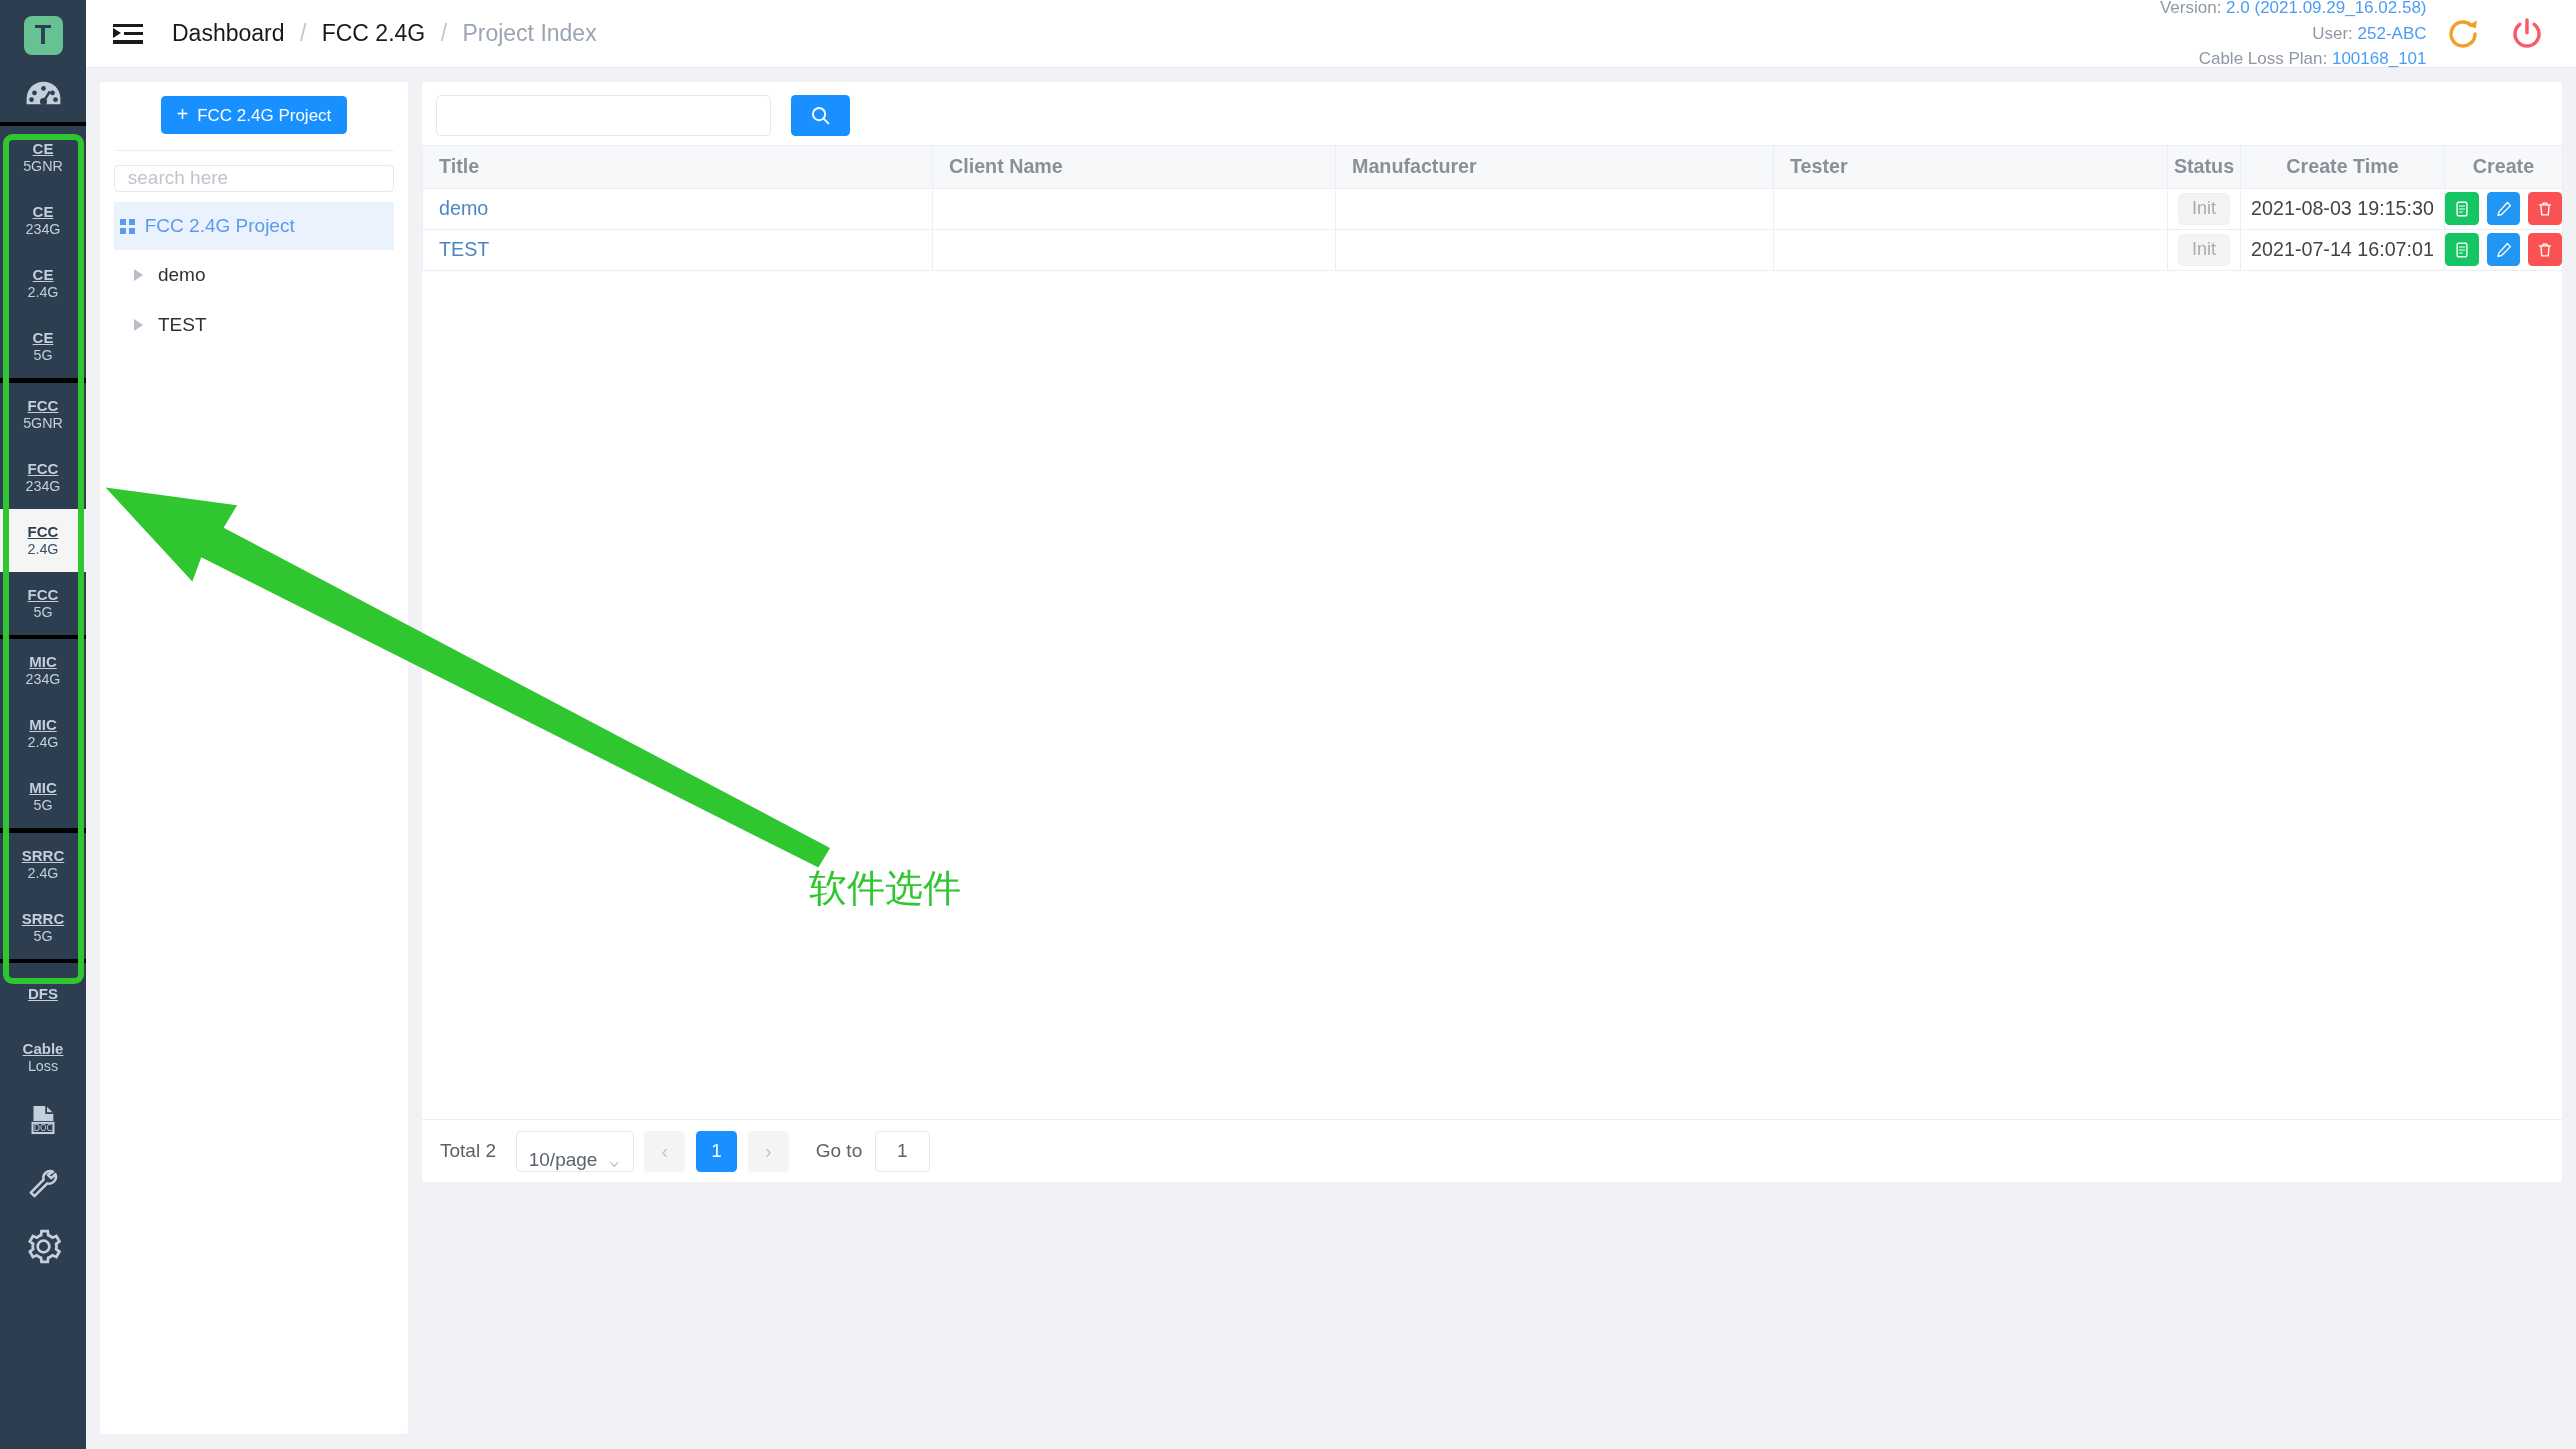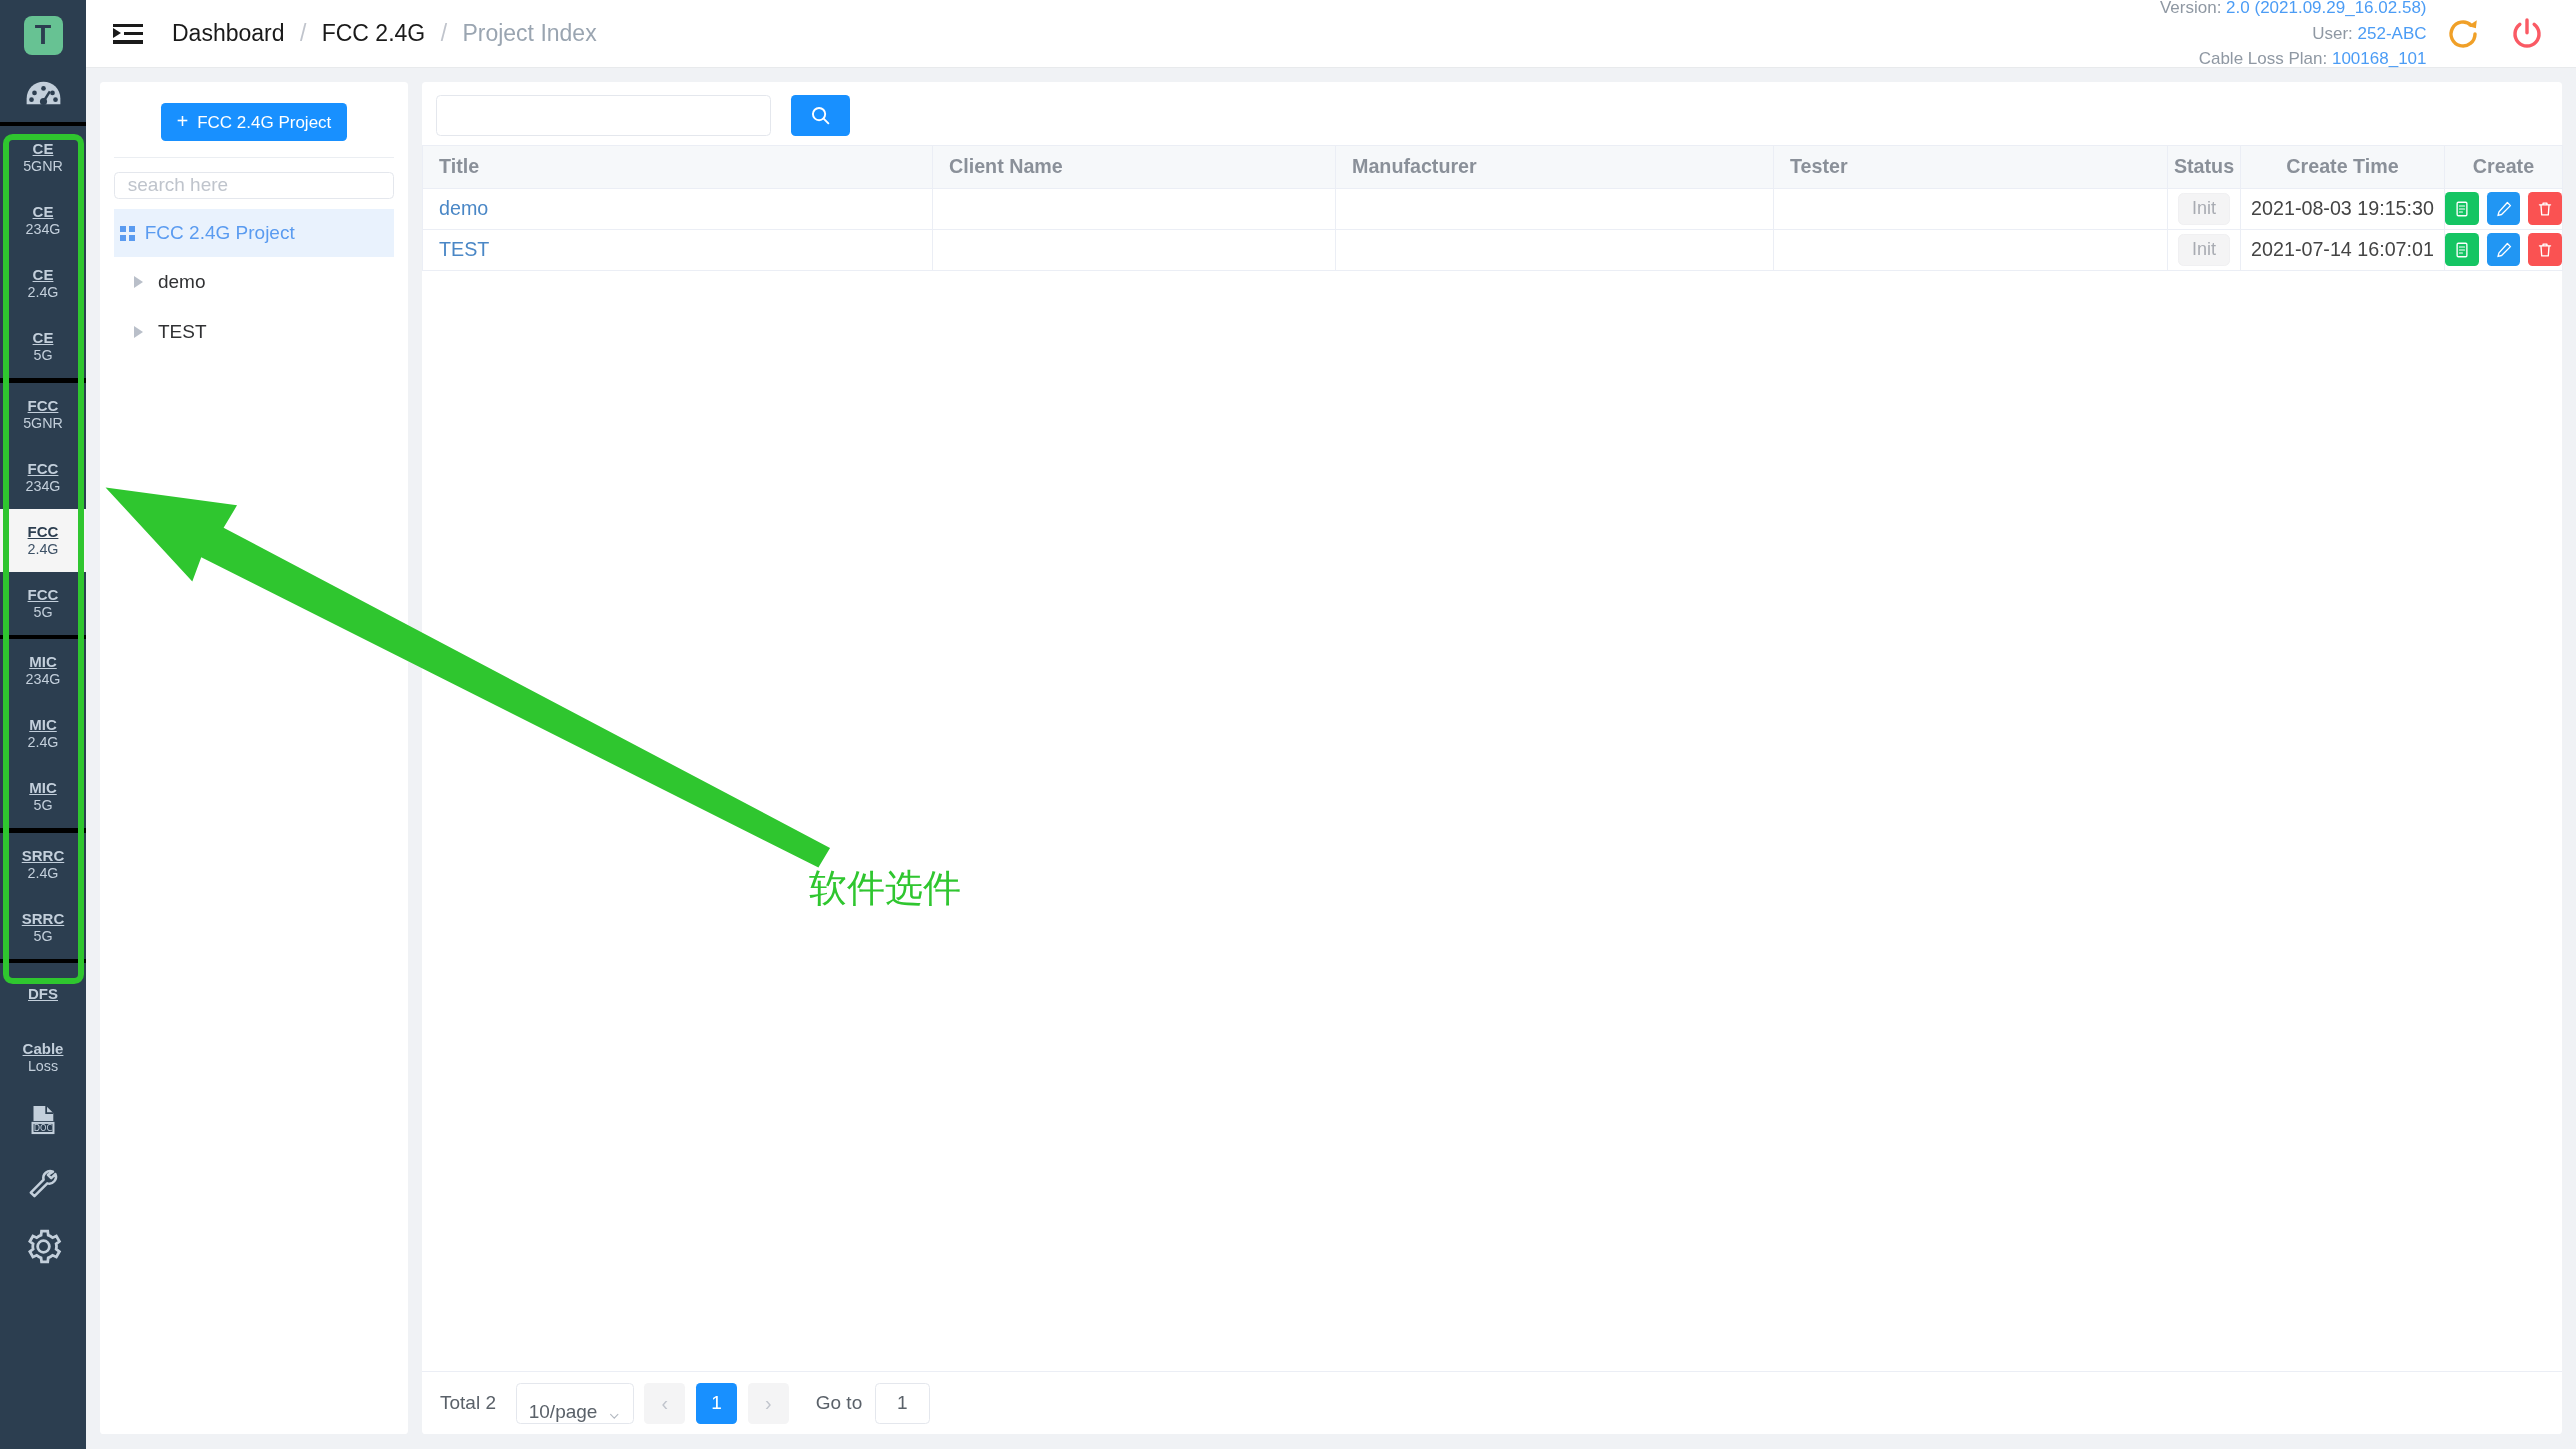--- a/index.html
+++ b/index.html
@@ -72,21 +72,21 @@
   #meta { text-align:right; font-size:17px; line-height:1.5; color:#8f98a3; }
   #meta .v { color:#4b9cf5; }
   .hdr-btn { width:55px; height:55px; margin-left:9px; display:flex; align-items:center; justify-content:center; cursor:pointer; }
 
   
   #tree-panel {
     position:absolute; left:100px; top:82px; width:308px; height:1352px;
     background:#fff; border-radius:3.6px; padding:12.5px 14.3px;
   }
   #add-btn {
-    display:block; margin:8px auto 0; height:38px; padding:0 16px;
+    display:block; margin:1px auto 0; height:38px; padding:0 16px;
     background:#1890ff; color:#fff; border:none; border-radius:4.5px;
     font-size:17px; cursor:pointer; font-family:"Liberation Sans", sans-serif;
   }
   #add-btn .plus { font-size:19.7px; margin-right:9px; }
   #tree-divider { height:0.9px; background:#ebeef2; margin:16px 0 14.3px; }
   #tree-search {
     width:100%; height:27px; border:0.9px solid #e4e7ed; border-radius:4.5px;
     padding:0 12.5px; font-size:19px; color:#333; outline:none;
     font-family:"Liberation Sans", sans-serif;
   }
@@ -102,21 +102,21 @@
     color:#303133; padding-left:19.7px; cursor:pointer;
   }
   .caret {
     width:0; height:0; margin-right:15px;
     border-top:6.3px solid transparent; border-bottom:6.3px solid transparent;
     border-left:9px solid #b9bfc9;
   }
 
   
   #content {
-    position:absolute; left:422px; top:82px; width:2140px; height:1352px;
+    position:absolute; left:422px; top:82px; width:2140px; height:1100px;
     background:#fff; border-radius:3.6px; display:flex; flex-direction:column;
   }
   #search-row { display:flex; align-items:center; padding:12.5px 14.3px 9px; }
   #main-search {
     width:335px; height:41px; border:0.9px solid #e4e7ed; border-radius:4.5px;
     padding:0 12.5px; font-size:19px; outline:none; color:#333;
     font-family:"Liberation Sans", sans-serif;
   }
   #search-btn {
     margin-left:19.7px; width:59px; height:41px; background:#1890ff;

